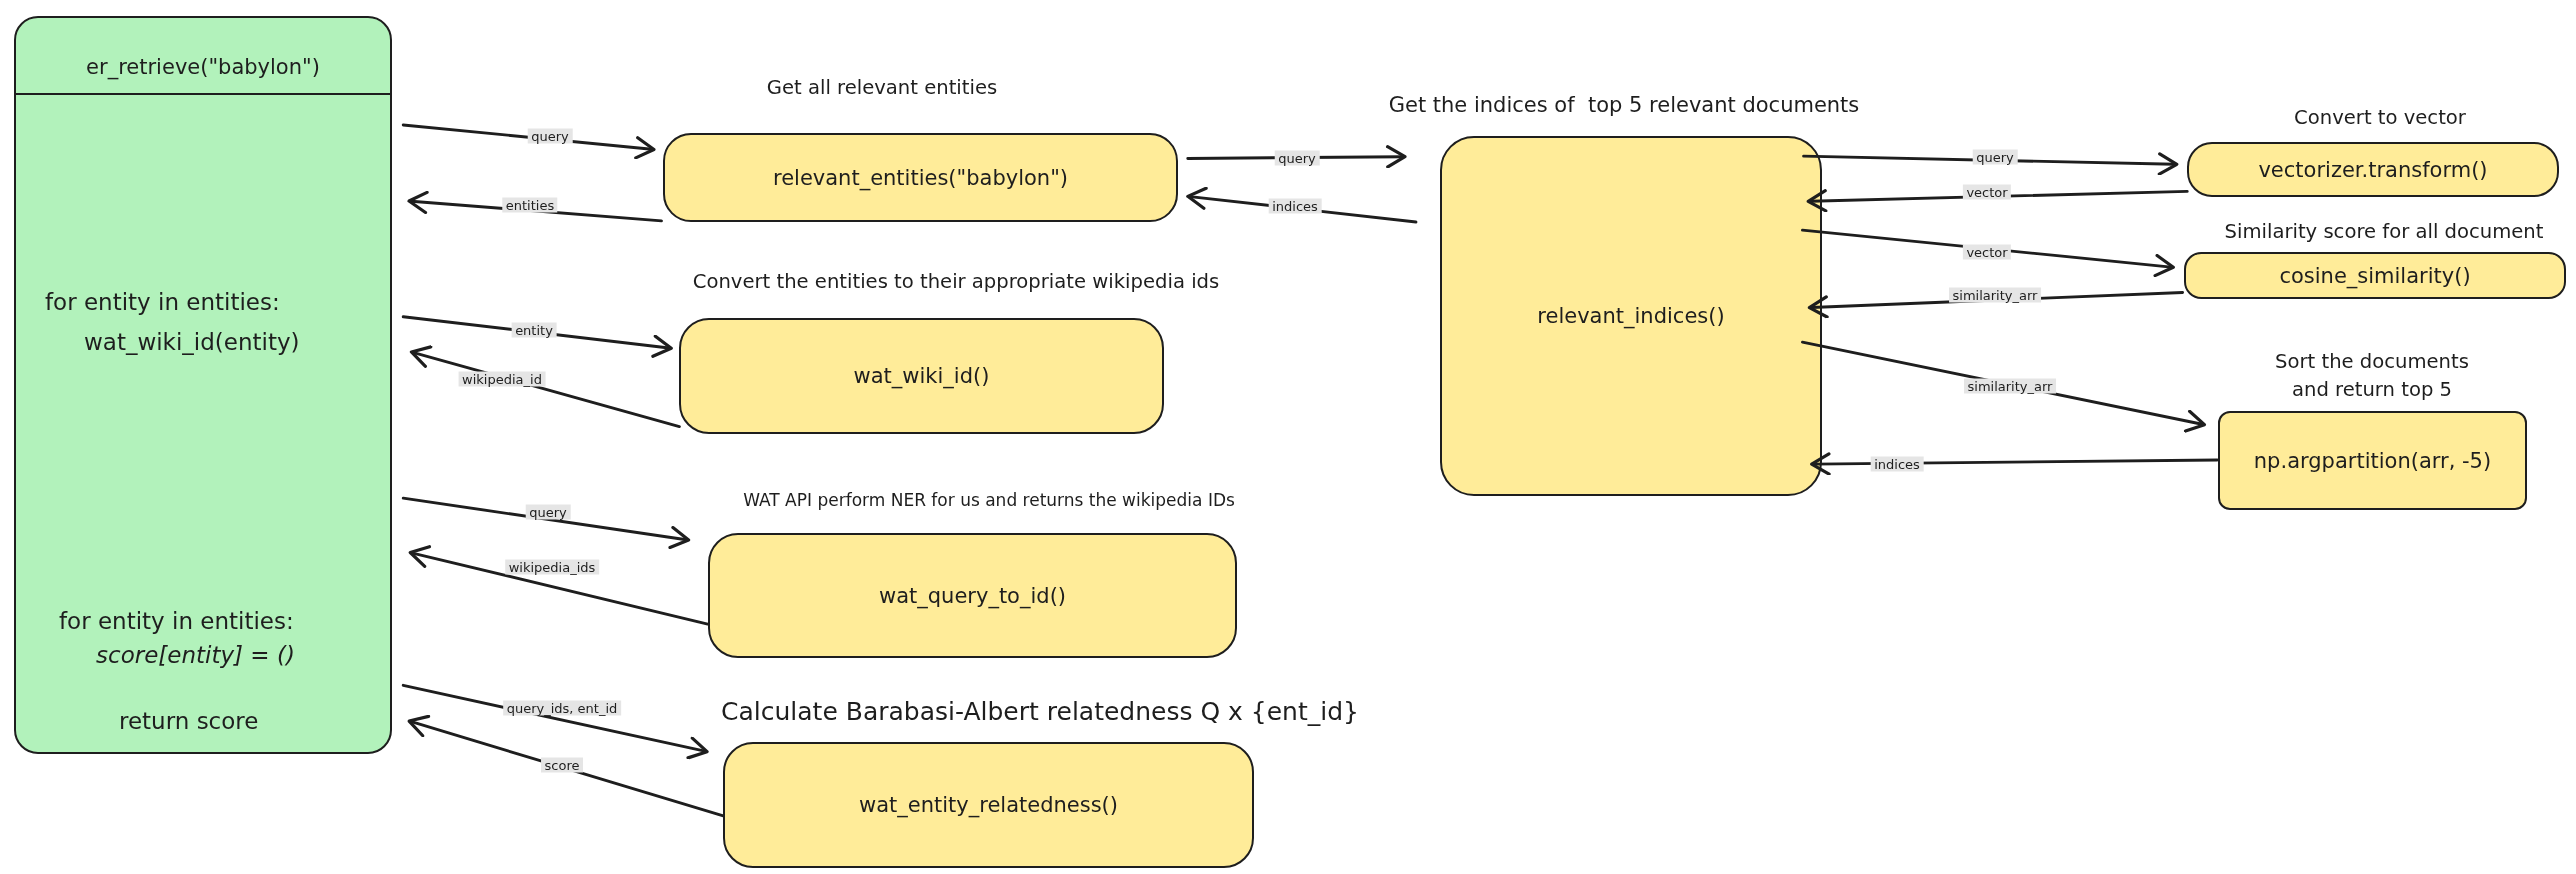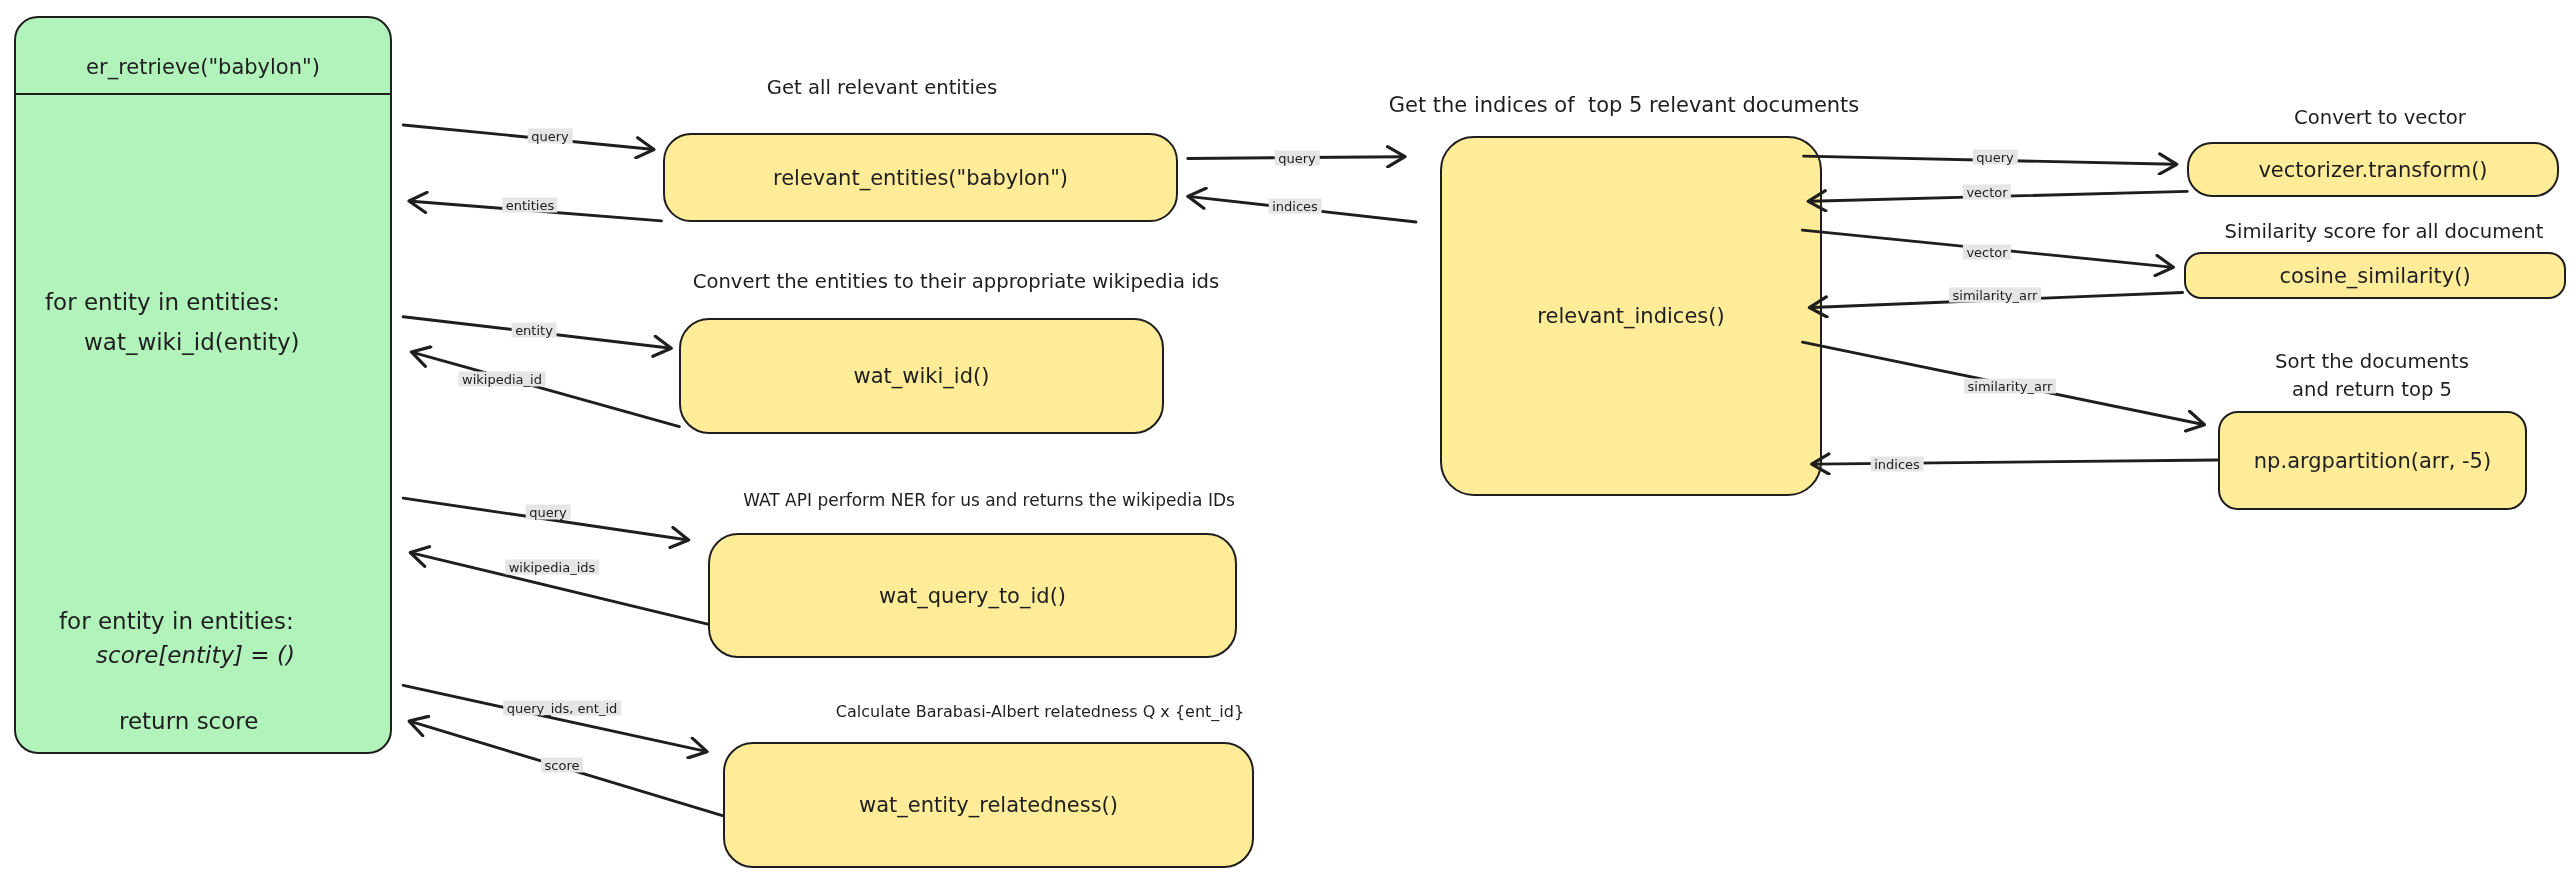--- a/index.html
+++ b/index.html
@@ -93,28 +93,28 @@
   </div>
 
   <div class="box" style="left:2187px;top:142px;width:372px;height:55px;border-radius:25px;">
     <span>vectorizer.transform()</span>
   </div>
 
   <div class="box" style="left:2184px;top:252px;width:382px;height:47px;border-radius:17.3px;">
     <span>cosine_similarity()</span>
   </div>
 
-  <div class="box" style="left:2218px;top:411px;width:309px;height:99px;border-radius:20px;">
+  <div class="box" style="left:2218px;top:411px;width:309px;height:99px;border-radius:12px;">
     <span>np.argpartition(arr, -5)</span>
   </div>
 
   <div class="title" style="left:882px;top:87px;">Get all relevant entities</div>
   <div class="title" style="left:956px;top:281px;">Convert the entities to their appropriate wikipedia ids</div>
   <div class="title" style="left:989px;top:500px;font-size:17px;">WAT API perform NER for us and returns the wikipedia IDs</div>
-  <div class="title" style="left:1040px;top:711px;font-size:16px;">Calculate Barabasi-Albert relatedness Q x {ent_id}</div>
+  <div class="title" style="left:1040px;top:711px;font-size:25px;">Calculate Barabasi-Albert relatedness Q x {ent_id}</div>
   <div class="title" style="left:1624px;top:105px;font-size:21px;">Get the indices of  top 5 relevant documents</div>
   <div class="title" style="left:2380px;top:117px;">Convert to vector</div>
   <div class="title" style="left:2384px;top:231px;">Similarity score for all document</div>
   <div class="title" style="left:2372px;top:361px;">Sort the documents</div>
   <div class="title" style="left:2372px;top:389px;">and return top 5</div>
 
   <svg class="arrows" width="2576" height="875" viewBox="0 0 4459 1514">
     <defs>
       <marker id="ah" markerWidth="8" markerHeight="8" refX="6.2" refY="4" orient="auto">
         <polyline points="1,0.5 7,4 1,7.5" fill="none" stroke="#1e1e1e" stroke-width="1.1" stroke-linecap="round" stroke-linejoin="round"></polyline>

